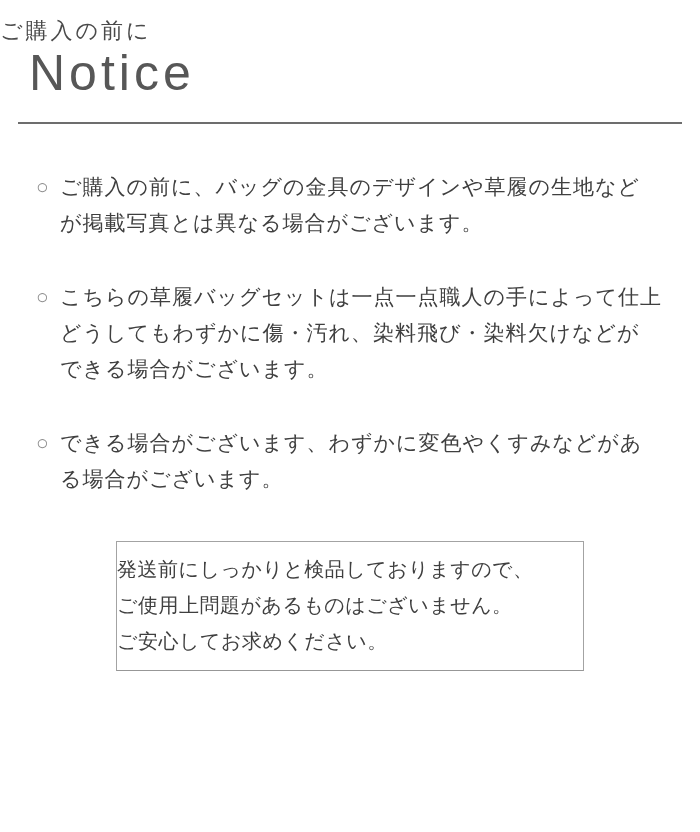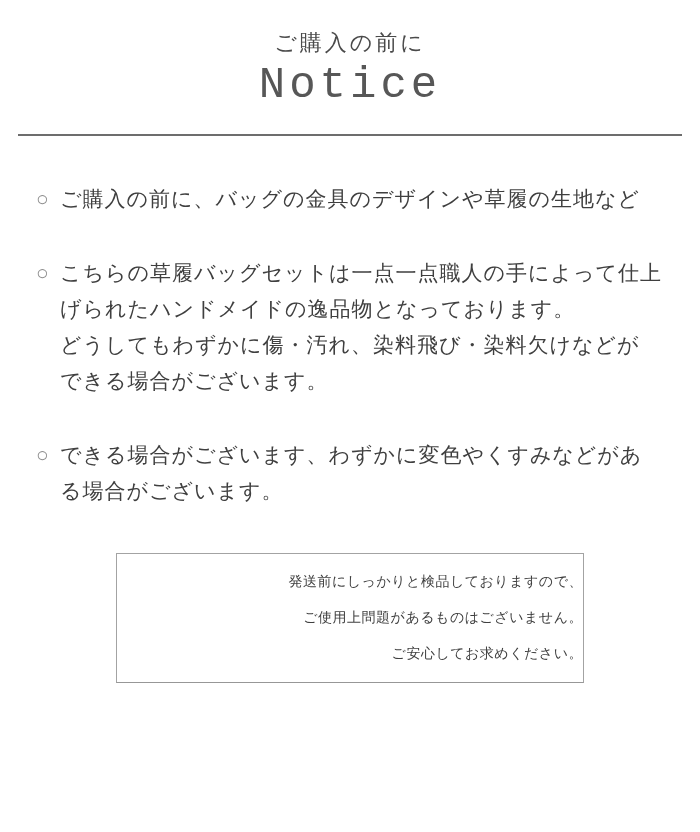--- a/index.html
+++ b/index.html
@@ -10,37 +10,38 @@
   .page {
     position: relative;
     width: 700px;
     height: 832px;
     margin: 0 auto;
     background: var(--background, #ffffff);
     overflow: hidden;
     font-family: "Liberation Sans", "DejaVu Sans", sans-serif;
   }
   .header {
-    text-align: center;
-    padding-top: 27px;
+    text-align: left;
+    padding-top: 15px;
   }
   .subtitle {
     font-family: "Liberation Serif", "DejaVu Serif", serif;
     font-size: 22px;
     line-height: 31px;
     letter-spacing: 3px;
     color: var(--heading-text, #4a4a4a);
   }
   .title {
-    font-family: Liberation Mono, monospace;
+    font-family: Liberation Sans, sans-serif;
     font-weight: 400;
-    font-size: 44px;
+    font-size: 50px;
     line-height: 55px;
     letter-spacing: 4px;
     color: var(--title-text, #575757);
+    margin-left: 29px;
   }
   .divider {
     height: 0;
     border: 0;
     border-top: 2px solid var(--divider, #6d6d6d);
     margin: 21px 18px 0 18px;
   }
   .notices {
     margin-top: 45px;
   }
@@ -66,22 +67,22 @@
   }
   .notice-line {
     min-height: 36px;
   }
   .footer-box {
     width: 466px;
     margin: 44px auto 0;
     border: 1px solid var(--box-border, #a3a3a3);
     border-bottom-color: #979797;
     padding: 10px 0;
-    text-align: right;
-    font-size: 14px;
+    text-align: left;
+    font-size: 20px;
     line-height: 35px;
     letter-spacing: 0.5px;
     color: var(--body-text, #3f3f3f);
   }
 </style>
 </head>
 <body>
 
 <div class="page">
 
@@ -90,26 +91,26 @@
     <div class="title">Notice</div>
   </div>
 
   <div class="divider"></div>
 
   <div class="notices">
 
     <div class="notice-item">
       <span class="marker">○</span>
       <div class="notice-line">ご購入の前に、バッグの金具のデザインや草履の生地など</div>
+      <div class="notice-line">が掲載写真とは異なる場合がございます。</div>
     </div>
 
     <div class="notice-item">
       <span class="marker">○</span>
       <div class="notice-line">こちらの草履バッグセットは一点一点職人の手によって仕上</div>
-      <div class="notice-line">げられたハンドメイドの逸品物となっております。</div>
       <div class="notice-line">どうしてもわずかに傷・汚れ、染料飛び・染料欠けなどが</div>
       <div class="notice-line">できる場合がございます。</div>
     </div>
 
     <div class="notice-item">
       <span class="marker">○</span>
       <div class="notice-line">できる場合がございます、わずかに変色やくすみなどがあ</div>
       <div class="notice-line">る場合がございます。</div>
     </div>
 

